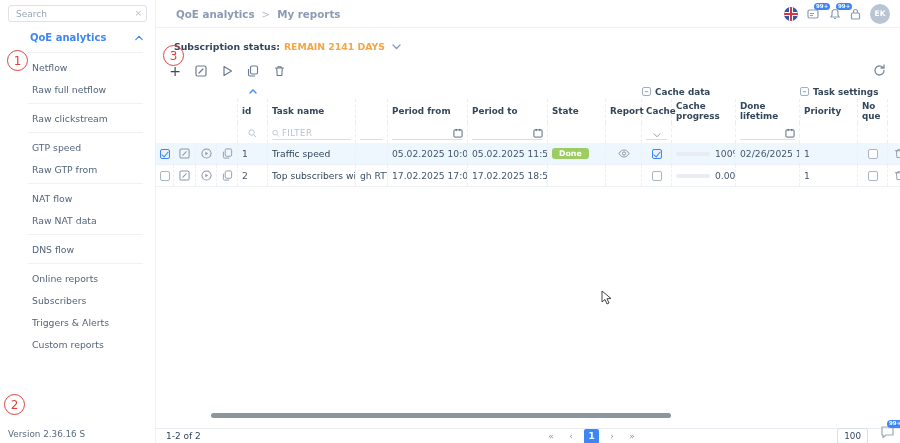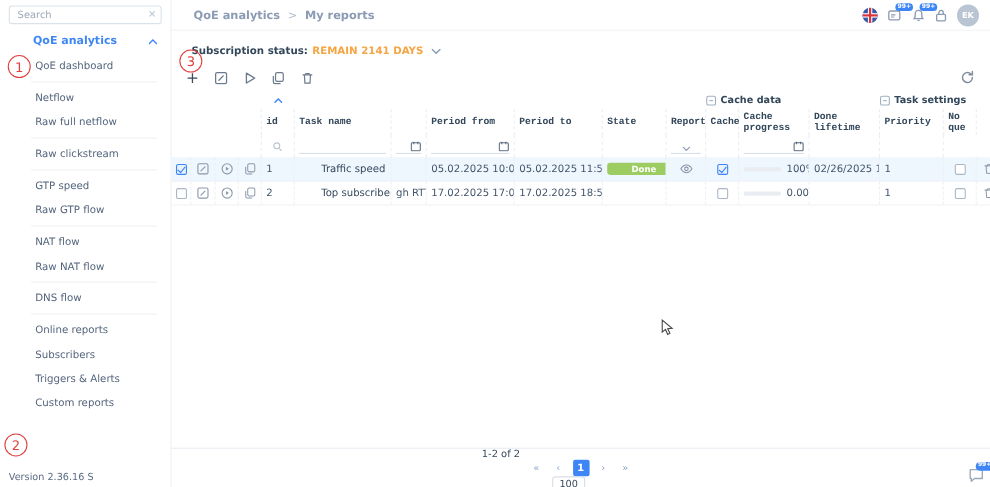--- a/index.html
+++ b/index.html
@@ -48,49 +48,49 @@
   .substatus .chev{margin-left:3px;cursor:pointer;}
   .toolbar{display:flex;align-items:center;gap:12px;padding:12px 0 6px 12px;position:relative;}
   .tbtn{width:14px;height:14px;display:flex;align-items:center;justify-content:center;color:#6b7a8d;cursor:pointer;}
   .tbtn.plus{font-size:14px;color:#3a4a5d;font-weight:normal;}
   .refresh{position:absolute;right:14px;top:12px;cursor:pointer;}
 
   
   .table{width:744px;overflow:hidden;}
   .trow{display:grid;grid-template-columns:18px 22px 21px 21px 30px 88px 32px 80px 80px 58px 36px 30px 64px 64px 58px 30px 22px;align-items:center;}
   .hgroup{height:15px;}
-  .hlabels{height:24px;border-bottom:none;font-family:Liberation Mono, monospace;}
+  .hlabels{height:24px;border-bottom:none;}
   .hfilters{height:20px;}
   .hcell{font-size:8.8px;font-weight:bold;color:#33475b;padding-left:4px;border-right:1px dashed #e9eef4;height:100%;display:flex;align-items:center;}
   .hcell.noborder{border-right:none;}
   .gcell{display:flex;align-items:center;gap:4px;font-size:8.8px;font-weight:bold;color:#33475b;}
   .gbox{width:9px;height:9px;border:1px solid #9fb0c2;border-radius:2px;color:#9fb0c2;font-size:8px;line-height:7px;text-align:center;cursor:pointer;}
   .sortcaret{color:#3e86f5;display:flex;justify-content:center;}
   .fcell{height:100%;display:flex;align-items:flex-end;padding:0 4px 3px 4px;border-right:1px dashed #e9eef4;}
   .funder{border-bottom:1px solid #d7dee6;width:100%;display:flex;align-items:center;gap:2px;padding-bottom:1px;}
   .funder input{border:none;outline:none;width:100%;font-size:8.5px;color:#44566c;font-family:inherit;background:transparent;}
   .funder input::placeholder{color:#b9c3cf;letter-spacing:.5px;}
   .row{height:22px;border-bottom:1px solid #eef1f5;font-size:9.2px;color:#44566c;cursor:pointer;}
   .row.selected{background:#eef6fe;}
   .cell{padding-left:4px;overflow:hidden;white-space:nowrap;height:100%;display:flex;align-items:center;border-right:1px dashed #edf1f6;}
   .cell.center{justify-content:center;padding-left:0;}
-  .taskname{color:#33475b;font-weight:500;margin-left:20px;}
+  .taskname{color:#33475b;font-weight:500;}
   .cb{width:10px;height:10px;border:1px solid #aab6c4;border-radius:2px;background:#fff;position:relative;cursor:pointer;flex:0 0 auto;}
   .cb.checked{border-color:#3e86f5;background:#e8f1fe;}
   .cb.checked:after{content:"";position:absolute;left:2.5px;top:0.5px;width:3px;height:6px;border:solid #3e86f5;border-width:0 1.5px 1.5px 0;transform:rotate(40deg);}
-  .state-badge{background:#9ccc62;color:#fff;font-size:7.8px;font-weight:bold;border-radius:3px;padding:2px 22px;line-height:1;}
+  .state-badge{background:#9ccc62;color:#fff;font-size:7.8px;font-weight:bold;border-radius:3px;padding:2px 7px;line-height:1;}
   .pbar{width:34px;height:4px;border-radius:2px;background:#e9edf2;margin-right:5px;flex:0 0 auto;}
   .pbar .fill{height:100%;border-radius:2px;background:#8ccc52;}
   .pbar.full .fill{width:100%;}
   .pbar.zero .fill{width:0;}
   .rowicon{color:#8b98a9;cursor:pointer;display:flex;}
 
   
   .hscroll{position:absolute;left:55px;top:385px;width:460px;height:5px;border-radius:3px;background:#8f959c;cursor:pointer;}
-  .footer{position:absolute;left:0;bottom:0;width:744px;height:36px;border-top:1px solid #e8ecf1;display:flex;align-items:center;padding:0 10px;background:#fff;flex-direction:column;}
+  .footer{position:absolute;left:0;bottom:0;width:744px;height:15px;border-top:1px solid #e8ecf1;display:flex;align-items:center;padding:0 10px;background:#fff;}
   .range{font-size:9px;color:#33475b;width:180px;}
   .pager{flex:1;display:flex;align-items:center;justify-content:center;gap:6px;}
   .pbtn{min-width:14px;height:14px;display:flex;align-items:center;justify-content:center;font-size:9px;color:#7f9ac1;cursor:pointer;border-radius:2px;}
   .pbtn.active{background:#3e86f5;color:#fff;font-weight:bold;width:15px;height:15px;}
   .psize{border:1px solid #d7dee6;border-radius:3px;font-size:8.8px;color:#33475b;padding:2px 6px;margin-right:22px;cursor:pointer;}
   .chat-fab{position:absolute;right:5px;bottom:4px;cursor:pointer;}
 
   
   .ann{position:absolute;width:21px;height:21px;border:1.7px solid #e2403f;border-radius:50%;color:#e2403f;font-size:12px;display:flex;align-items:center;justify-content:center;background:transparent;z-index:20;}
   .cursor{position:absolute;z-index:30;pointer-events:none;}
@@ -103,32 +103,31 @@
     <input placeholder="Search" style="">
     <span class="search-clear">×</span>
   </div>
   <div class="nav">
     <div class="nav-parent">
       <span>QoE analytics</span>
       <svg class="chev-up" viewBox="0 0 10 6">
           <path d="M1 5 L5 1 L9 5" stroke="#3e86f5" stroke-width="1.5" fill="none" stroke-linecap="round"></path>
         </svg>
     </div>
-    <div class="nav-item">QoE dashboard</div>
     <div class="nav-div"></div>
     <div class="nav-item">Netflow</div>
     <div class="nav-item">Raw full netflow</div>
     <div class="nav-div"></div>
     <div class="nav-item">Raw clickstream</div>
     <div class="nav-div"></div>
     <div class="nav-item">GTP speed</div>
-    <div class="nav-item">Raw GTP flow</div>
+    <div class="nav-item">Raw GTP from</div>
     <div class="nav-div"></div>
     <div class="nav-item">NAT flow</div>
-    <div class="nav-item">Raw NAT flow</div>
+    <div class="nav-item">Raw NAT data</div>
     <div class="nav-div"></div>
     <div class="nav-item">DNS flow</div>
     <div class="nav-div"></div>
     <div class="nav-item">Online reports</div>
     <div class="nav-item">Subscribers</div>
     <div class="nav-item">Triggers &amp; Alerts</div>
     <div class="nav-item">Custom reports</div>
 
   </div>
   <div class="version">Version 2.36.16 S</div>
@@ -246,20 +245,29 @@
 
     <div class="trow hfilters">
       <div class="fcell" style="grid-column:1/5;border-right:1px dashed #e9eef4"></div>
       <div class="fcell" style="justify-content:center">
         <svg width="9" height="9" viewBox="0 0 10 10" style="margin-bottom:2px">
             <circle cx="4" cy="4" r="3" fill="none" stroke="#b9c3cf" stroke-width="1.1"></circle>
             <path d="M6.5 6.5L9 9" stroke="#b9c3cf" stroke-width="1.1"></path>
           </svg>
       </div>
       <div class="fcell">
+        <div class="funder">
+          <svg width="9" height="9" viewBox="0 0 10 10">
+              <circle cx="4" cy="4" r="3" fill="none" stroke="#b9c3cf" stroke-width="1.1"></circle>
+              <path d="M6.5 6.5L9 9" stroke="#b9c3cf" stroke-width="1.1"></path>
+            </svg>
+          <input placeholder="FILTER" style="">
+        </div>
+      </div>
+      <div class="fcell">
           <div class="funder"></div>
         </div>
       <div class="fcell">
         <div class="funder" style="justify-content:flex-end">
           <svg width="10" height="10" viewBox="0 0 11 11">
               <rect x="1" y="2" width="9" height="8" rx="1" fill="none" stroke="#5b6b7e" stroke-width="1.1"></rect>
               <path d="M3.5 1v2.5M7.5 1v2.5" stroke="#5b6b7e" stroke-width="1.1"></path>
             </svg>
         </div>
       </div>

